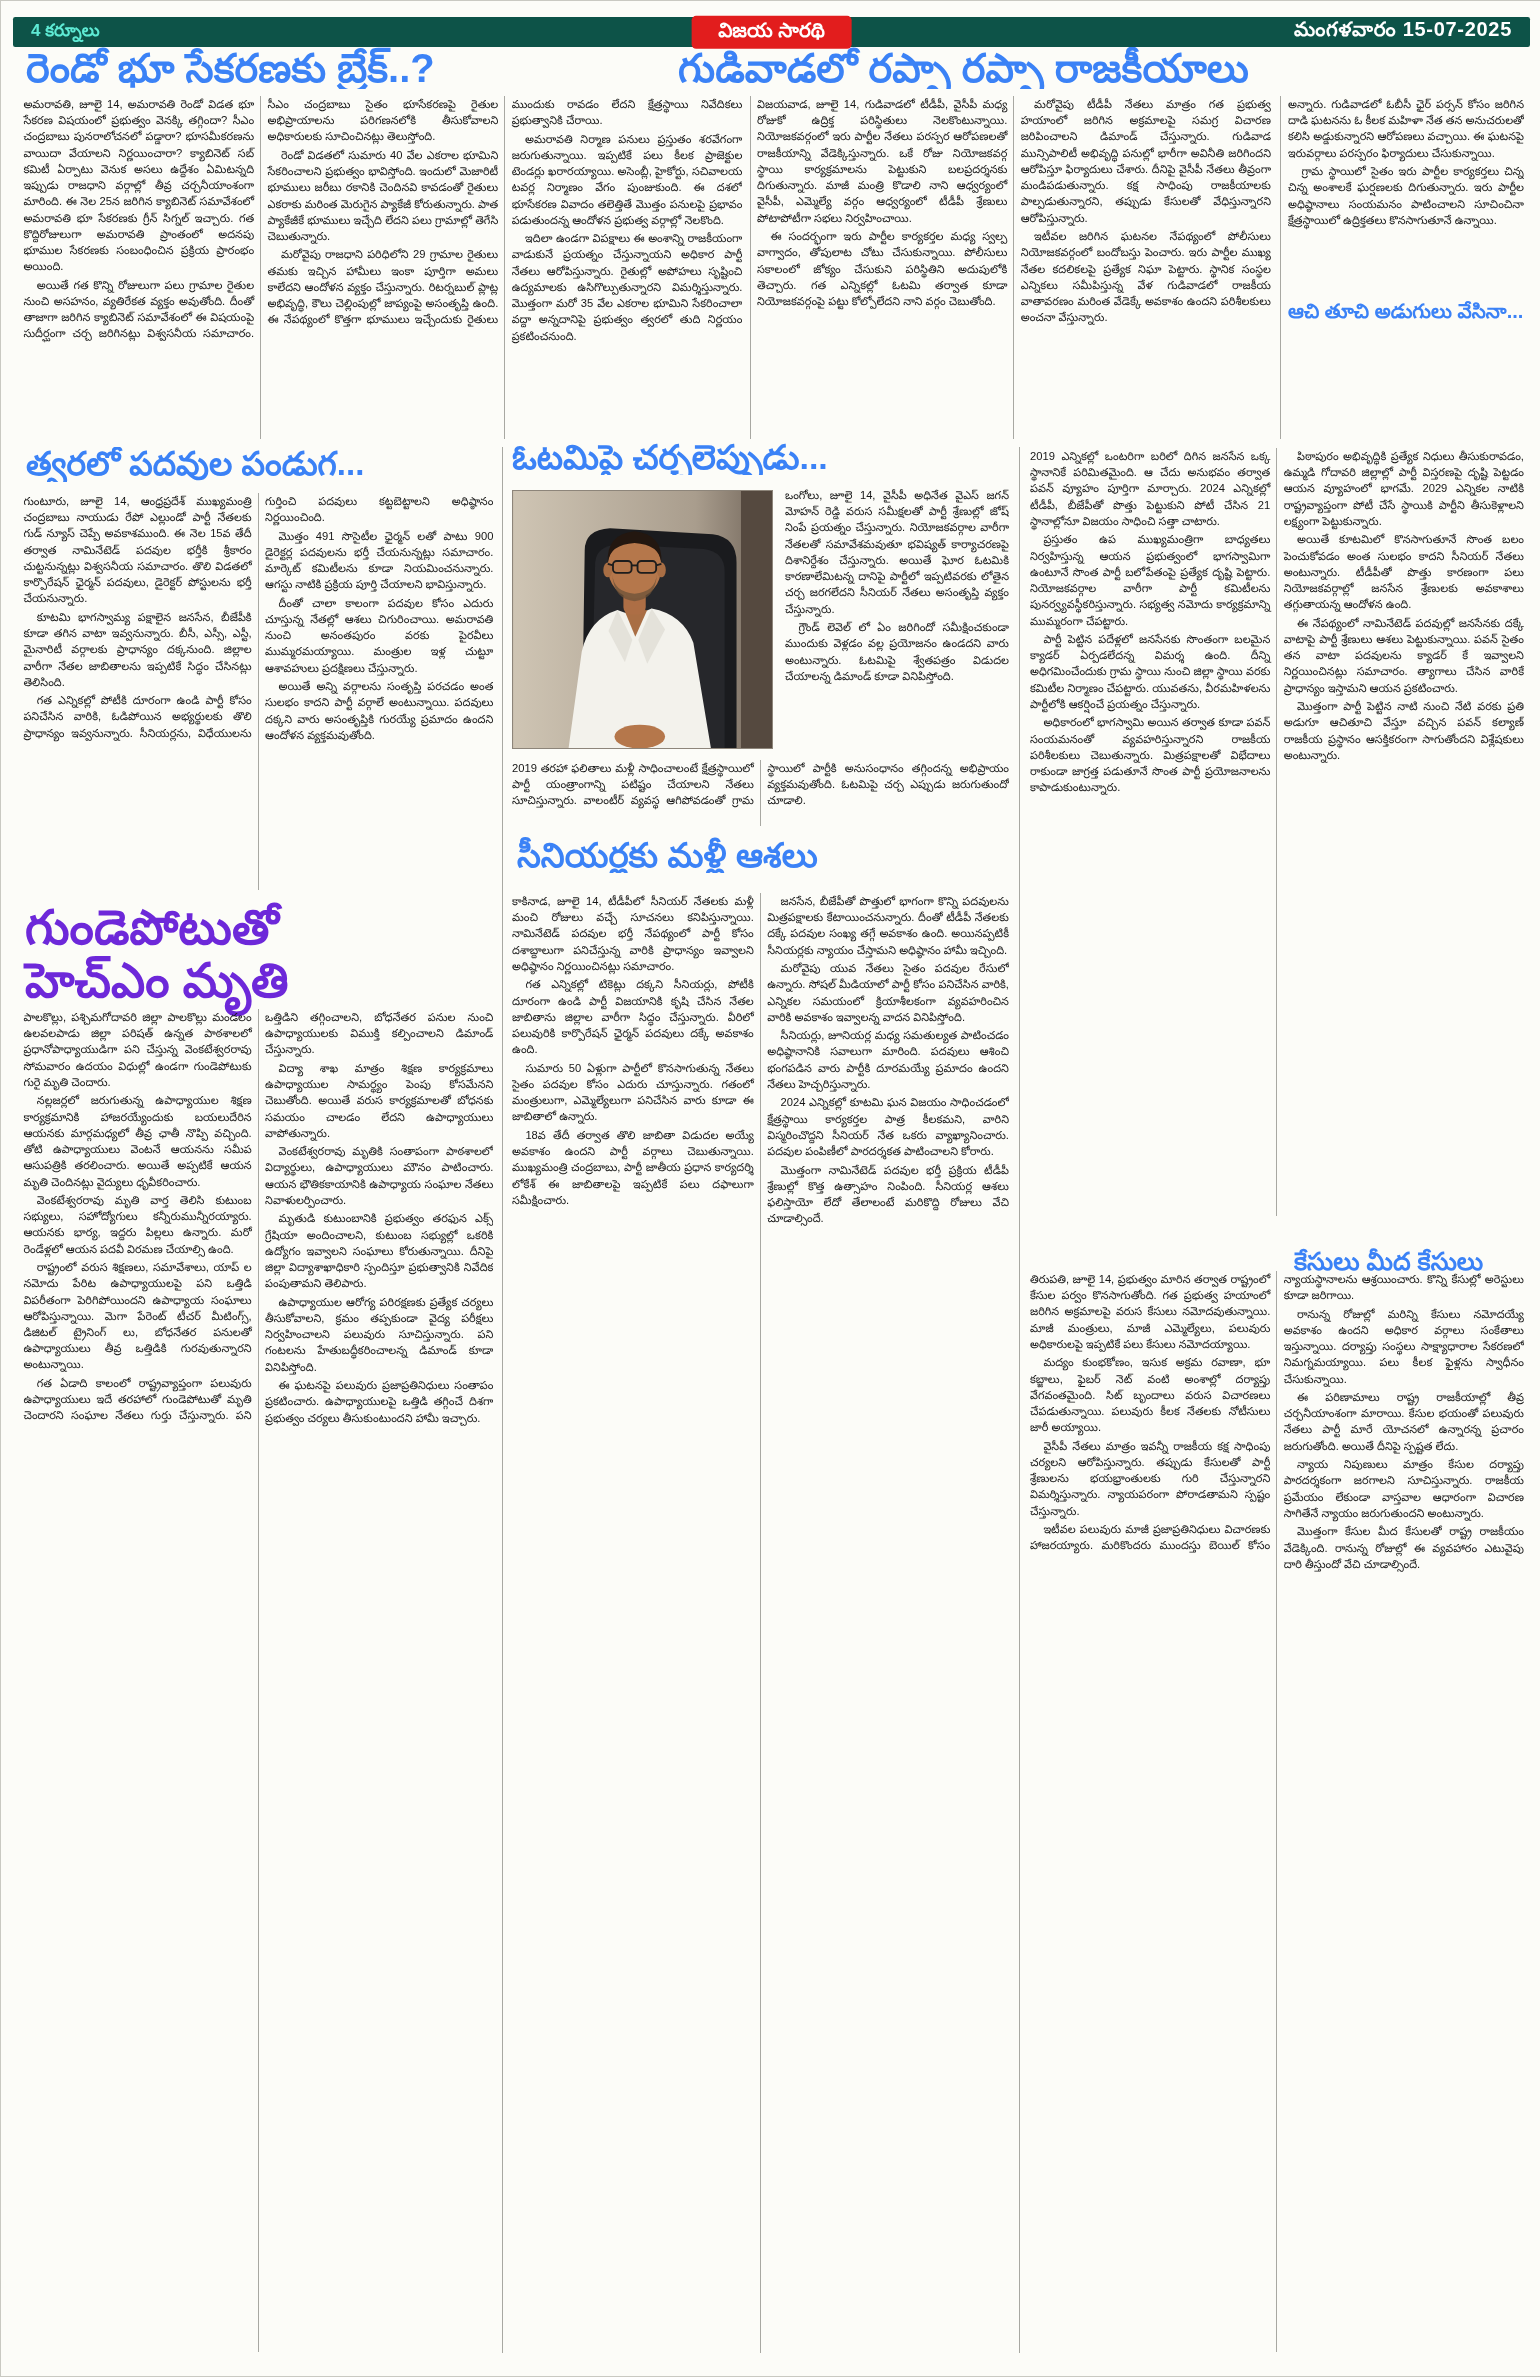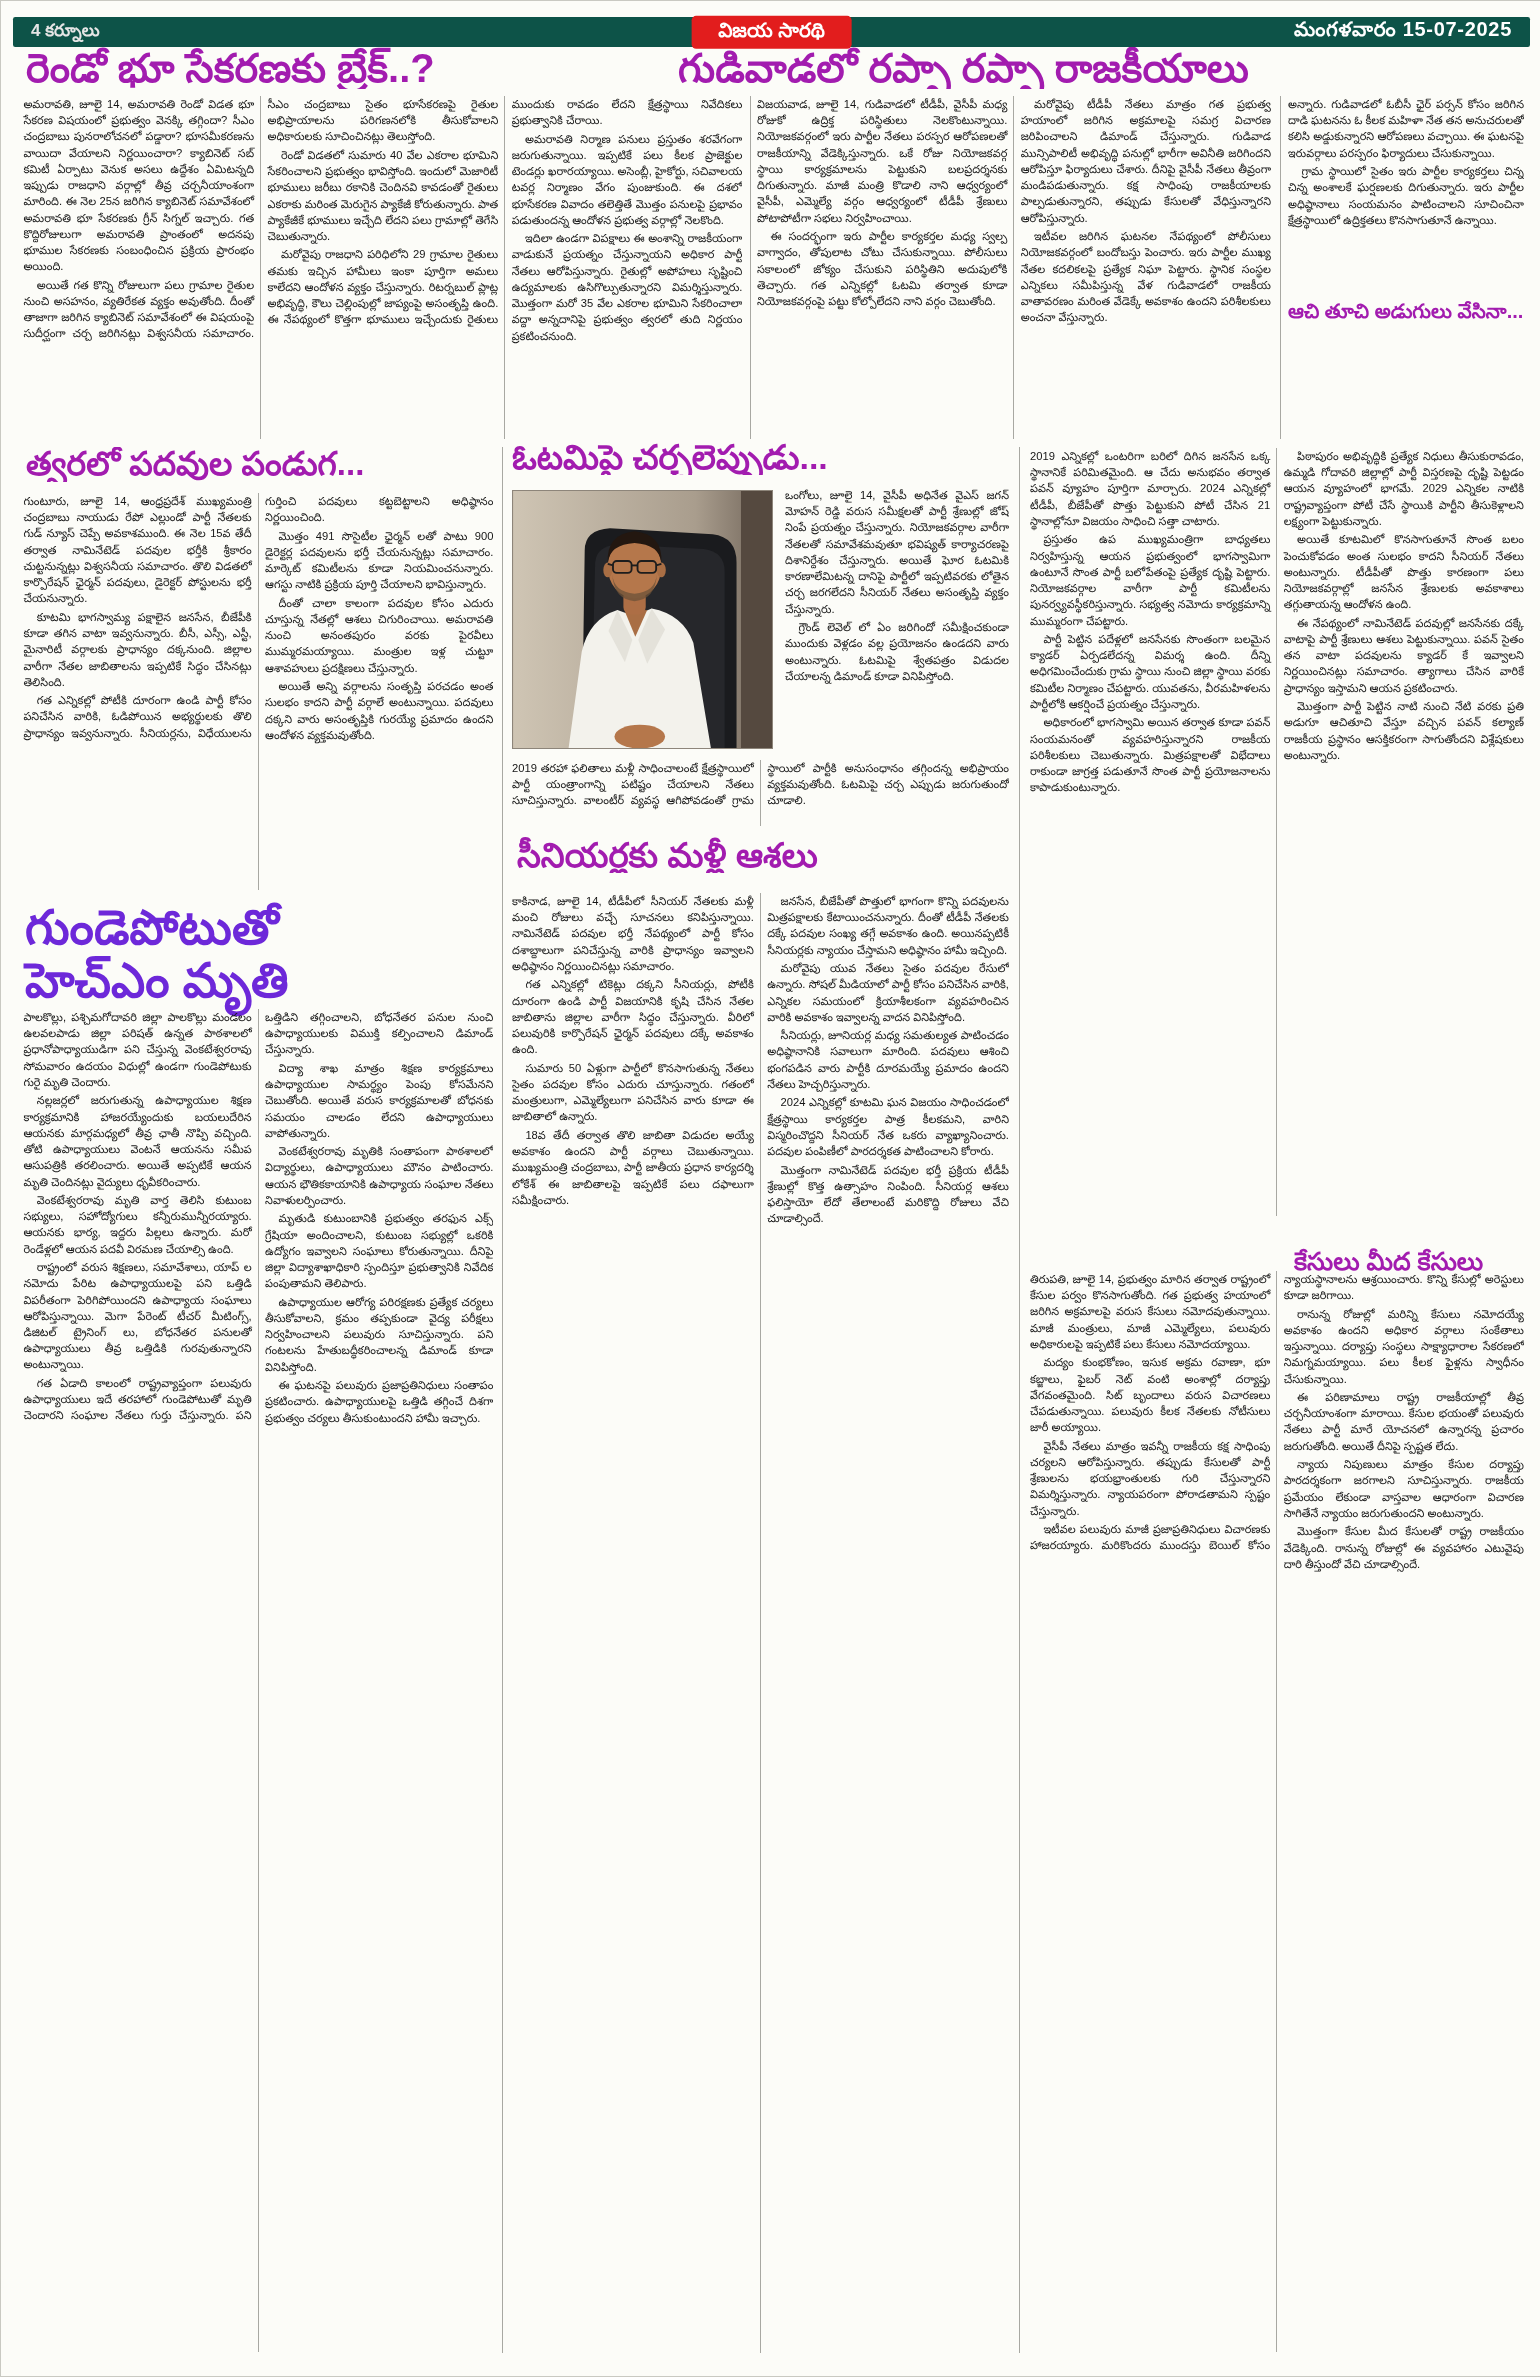--- a/index.html
+++ b/index.html
@@ -10,30 +10,30 @@
     background:#fcfcf8; margin:0 auto; overflow:hidden;
     border:0.7px solid #c9c9c2;
   }
   
   .topbar {
     position:absolute; left:12px; top:16.4px; width:1517px; height:30px;
     background:#0d5348; border-radius:2.2px;
     display:flex; align-items:center; justify-content:space-between;
     padding:0 18px;
   }
-  .edition { color:#e5e5e5; font-size:17px; font-weight:bold; }
+  .edition { color:#5eead4; font-size:17px; font-weight:bold; }
   .masthead-badge {
     position:absolute; left:50%; top:50%; transform:translate(-50%,-50%);
     background:#e21d1d; color:#ffffff; font-size:20px; font-weight:bold;
     padding:2.2px 27px; border-radius:4.5px; white-space:nowrap;
   }
   .datebar { color:#ffffff; font-size:20px; font-weight:bold; letter-spacing:0.7px; }
 
   .headline {
-    position:absolute; color:#a21caf; font-weight:bold;
+    position:absolute; color:#3b82f6; font-weight:bold;
     line-height:1.06; white-space:nowrap; overflow:hidden;
   }
   .headline-block { position:absolute; color:#6d28d9; font-weight:bold; line-height:1.1; }
 
   .article-body {
     position:absolute; font-size:11.2px; line-height:1.45; text-align:justify;
     color:#151515; overflow:hidden;
     column-gap:13.4px; column-rule:0.7px solid #a8a8a2;
   }
   .cols1 { column-count:1; }

